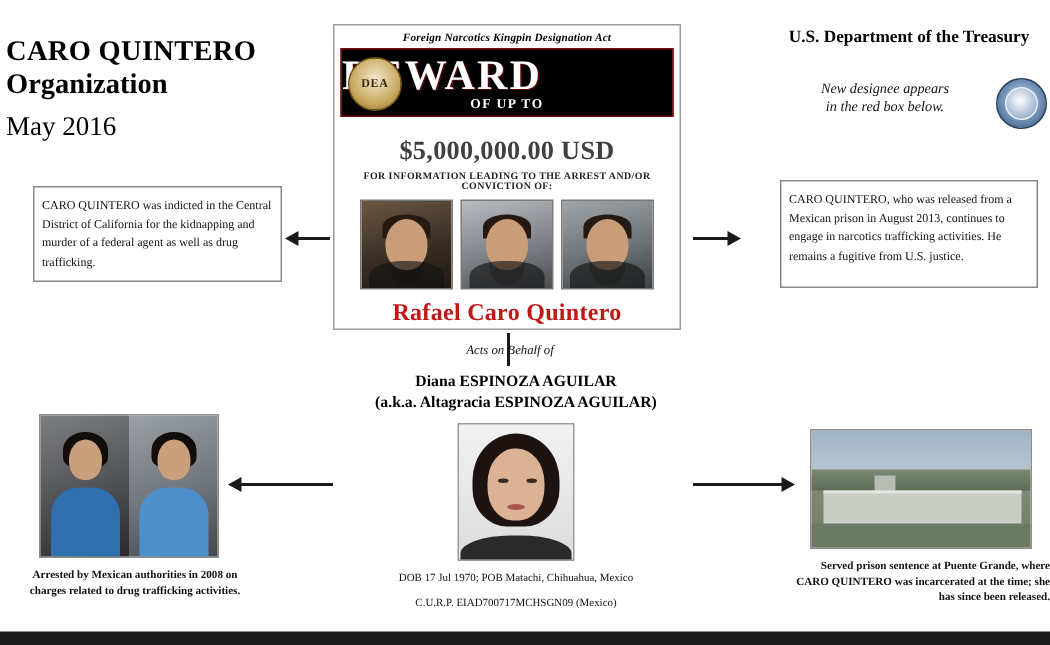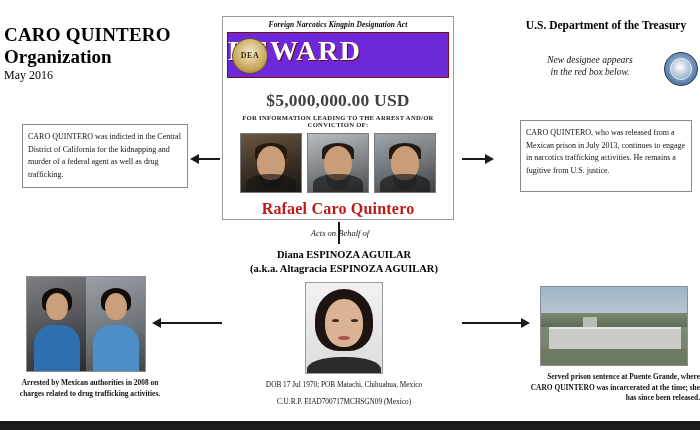--- a/index.html
+++ b/index.html
@@ -44,22 +44,22 @@
     font-weight: bold;
     letter-spacing: 0.2px;
     line-height: 21px;
   }
   .title-block .l2 {
     font-size: 19px;
     font-weight: bold;
     line-height: 23px;
   }
   .title-block .l3 {
-    font-size: 12px;
-    margin-top: 0;
+    font-size: 18px;
+    margin-top: 6px;
   }
 
   
   .treasury {
     position: absolute;
     right: 4px;
     top: 18px;
     width: 196px;
     text-align: center;
   }
@@ -119,21 +119,21 @@
   .poster .kingpin {
     text-align: center;
     font-size: 7.5px;
     font-weight: bold;
     font-style: italic;
     margin-top: 3px;
     letter-spacing: 0.1px;
   }
   .reward-band {
     margin: 3px 4px 12px 4px;
-    background: #6d28d9;
+    background: #000000;
     border: 1px solid #7e0d0d;
     height: 46px;
     position: relative;
     box-sizing: border-box;
   }
   .reward-band .dea {
     position: absolute;
     left: 4px;
     top: 5px;
     width: 36px;
@@ -537,20 +537,21 @@
   </div>
   <div class="seal">
     <div class="inner"></div>
   </div>
 
   <div class="poster">
     <div class="kingpin">Foreign Narcotics Kingpin Designation Act</div>
     <div class="reward-band">
       <div class="dea">DEA</div>
       <div class="word">REWARD</div>
+      <div class="upto">OF UP TO</div>
     </div>
     <div class="amount">$5,000,000.00 USD</div>
     <div class="info-line">FOR INFORMATION LEADING TO THE ARREST AND/OR CONVICTION OF:</div>
     <div class="photos">
       <div class="photo p1">
         <div class="hair"></div>
         <div class="face"></div>
         <div class="body"></div>
       </div>
       <div class="photo p2">
@@ -561,21 +562,21 @@
       <div class="photo p3">
         <div class="hair"></div>
         <div class="face"></div>
         <div class="body"></div>
       </div>
     </div>
     <div class="subject-name">Rafael Caro Quintero</div>
   </div>
 
   <div class="callout callout-left">CARO QUINTERO was indicted in the Central District of California for the kidnapping and murder of a federal agent as well as drug trafficking.</div>
-  <div class="callout callout-right">CARO QUINTERO, who was released from a Mexican prison in July 2013, continues to engage in narcotics trafficking activities.  He remains a fugitive from U.S. justice.</div>
+  <div class="callout callout-right">CARO QUINTERO, who was released from a Mexican prison in August 2013, continues to engage in narcotics trafficking activities.  He remains a fugitive from U.S. justice.</div>
 
   <div class="arrow a1 left-head"></div>
   <div class="arrow a2 right-head"></div>
   <div class="arrow vert"></div>
   <div class="arrow a3 left-head"></div>
   <div class="arrow a4 right-head"></div>
 
   <div class="acts">Acts on Behalf of</div>
 
   <div class="person">

